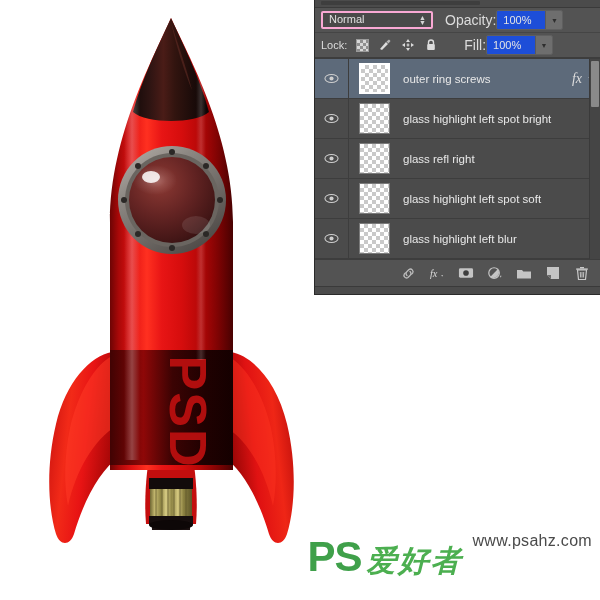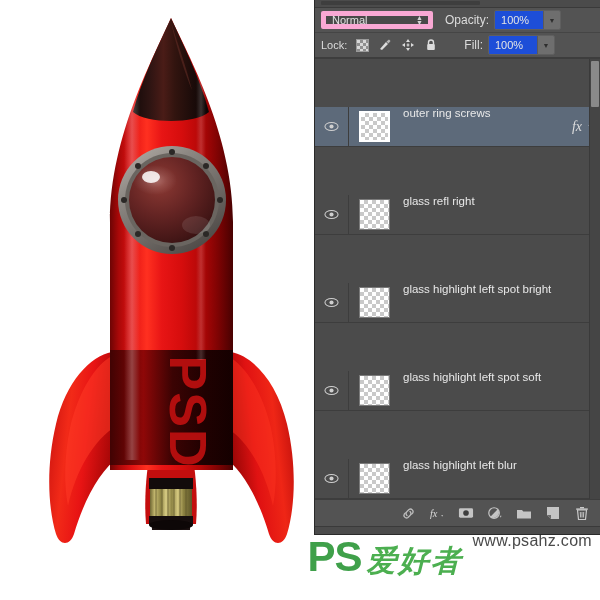--- a/index.html
+++ b/index.html
@@ -107,46 +107,44 @@
     box-sizing: border-box;
   }
   .blend-row { border-bottom: 1px solid #454545; }
   .lock-row  { border-bottom: 1px solid #3d3d3d; }
 
   .select-box {
     position: relative;
     width: 112px;
     height: 18px;
     background: #494949;
-    border: 5px solid #f9a8d4;
+    border: 2px solid #f9a8d4;
     border-radius: 2px;
     display: flex;
-    align-items: center;
     padding-left: 6px;
     box-sizing: border-box;
     color: #e0e0e0;
     font-size: 11px;
     cursor: default;
   }
   .select-box .updown {
     position: absolute;
     right: 5px;
     top: 50%;
     transform: translateY(-50%);
     display: flex;
     flex-direction: column;
     line-height: 5px;
     font-size: 7px;
     color: #d5d5d5;
   }
   .field-label {
     margin-left: 12px;
-    margin-right: 5px;
     color: #dcdcdc;
-    font-size: 12px;
+    font-size: 14px;
     white-space: nowrap;
   }
   .value-box {
     display: flex;
     align-items: stretch;
     height: 18px;
     border: 1px solid #5f5f5f;
     border-radius: 2px;
     overflow: hidden;
   }
@@ -190,26 +188,26 @@
   }
 
   
   .layers-list {
     background: #4b4b4b;
     border-top: 1px solid #3d3d3d;
     position: relative;
   }
   .layer-row {
     display: flex;
+    align-items: center;
     height: 39px;
     border-bottom: 1px solid #3d3d3d;
     background: #4b4b4b;
     position: relative;
     cursor: default;
-    margin-top: 48px;
   }
   .layer-row.selected {
     background: #5d6a7a;
   }
   .eye-cell {
     width: 34px;
     height: 100%;
     display: flex;
     align-items: center;
     justify-content: center;
@@ -571,35 +569,35 @@
     <div class="layer-row">
       <span class="eye-cell">
         <svg class="eye-icon" viewBox="0 0 16 11">
           <ellipse cx="8" cy="5.5" rx="7" ry="4.3" fill="none" stroke="#cfcfcf" stroke-width="1.1"></ellipse>
           <circle cx="8" cy="5.5" r="2.2" fill="#cfcfcf"></circle>
         </svg>
       </span>
       <span class="thumb-cell">
           <span class="thumb"></span>
         </span>
-      <span class="layer-name">glass refl right</span>
+      <span class="layer-name">glass highlight left spot bright</span>
       <span class="fx-cell"></span>
     </div>
 
     <div class="layer-row">
       <span class="eye-cell">
         <svg class="eye-icon" viewBox="0 0 16 11">
           <ellipse cx="8" cy="5.5" rx="7" ry="4.3" fill="none" stroke="#cfcfcf" stroke-width="1.1"></ellipse>
           <circle cx="8" cy="5.5" r="2.2" fill="#cfcfcf"></circle>
         </svg>
       </span>
       <span class="thumb-cell">
           <span class="thumb"></span>
         </span>
-      <span class="layer-name">glass highlight left spot bright</span>
+      <span class="layer-name">glass refl right</span>
       <span class="fx-cell"></span>
     </div>
 
     <div class="layer-row">
       <span class="eye-cell">
         <svg class="eye-icon" viewBox="0 0 16 11">
           <ellipse cx="8" cy="5.5" rx="7" ry="4.3" fill="none" stroke="#cfcfcf" stroke-width="1.1"></ellipse>
           <circle cx="8" cy="5.5" r="2.2" fill="#cfcfcf"></circle>
         </svg>
       </span>

